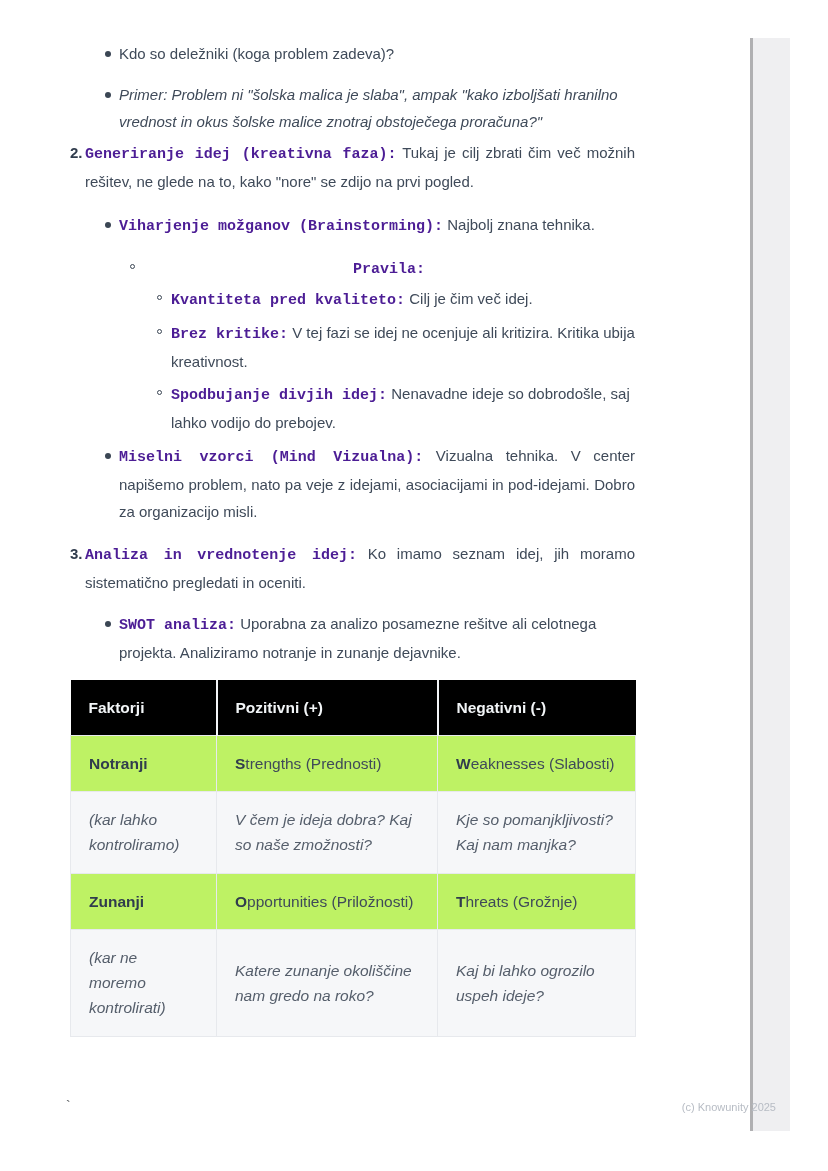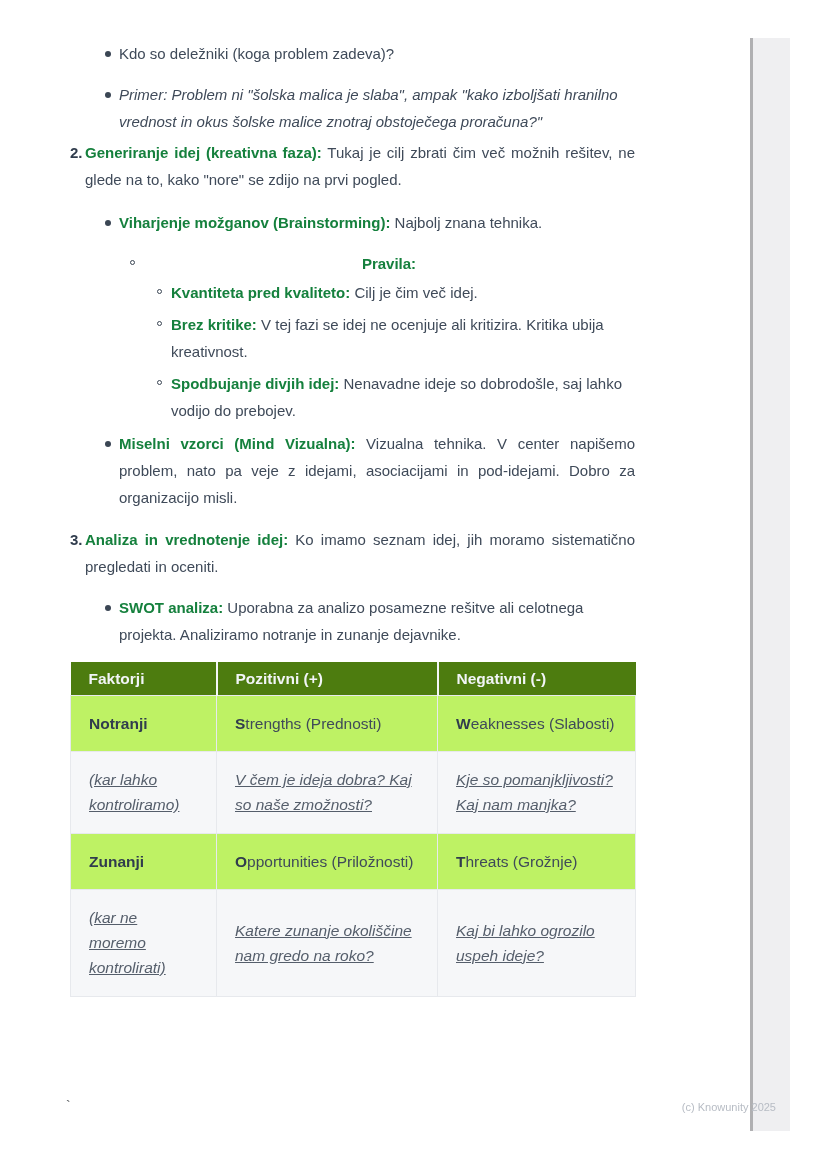--- a/index.html
+++ b/index.html
@@ -16,21 +16,21 @@
     left: 70px;
     top: 40px;
     width: 565px;
   }
   .para {
     position: relative;
     font-size: 15px;
     line-height: 27px;
     color: #3f4a59;
   }
-  .para .lead { font-weight: bold; color: #15803d; }
+  .para .lead { font-weight: bold; color: #4c1d95; font-family: Liberation Mono, monospace; }
   .para.justify { text-align: justify; }
   .para.italic { font-style: italic; }
   .l1 { padding-left: 15px; }
   .l2 { padding-left: 49px; }
   .l3 { padding-left: 73px; text-align: center; }
   .l4 { padding-left: 101px; }
   .num {
     position: absolute;
     left: 0; top: 0;
     font-weight: bold;
@@ -55,41 +55,40 @@
 
   table.swot {
     margin-top: 14px;
     width: 565px;
     border-collapse: collapse;
     table-layout: fixed;
     font-size: 15.5px;
     line-height: 25px;
   }
   table.swot th {
-    background: #4d7c0f;
+    background: #000000;
     color: #f2f5f7;
     font-weight: bold;
     text-align: left;
-    padding: 4px 18px;
+    padding: 15px 18px;
   }
   table.swot th + th { border-left: 2px solid #f4f6f8; }
   table.swot td {
     border: 1px solid #e7e9ed;
     padding: 15px 18px;
     vertical-align: middle;
   }
   tr.row-bold td { background: #bef264; }
   tr.row-bold td .cell-lead { font-weight: bold; color: #303c4d; }
   tr.row-bold td { color: #3f4a59; }
   tr.row-italic td {
     background: #f6f7f9;
     font-style: italic;
     color: #555e6b;
     padding: 15px 18px 16px 18px;
-    text-decoration: underline;
   }
 
   .page-edge {
     position: absolute;
     right: 38px;
     top: 38px;
     width: 40px;
     height: 1093px;
     background: #efeff1;
     border-left: 3px solid #b0b0b2;

